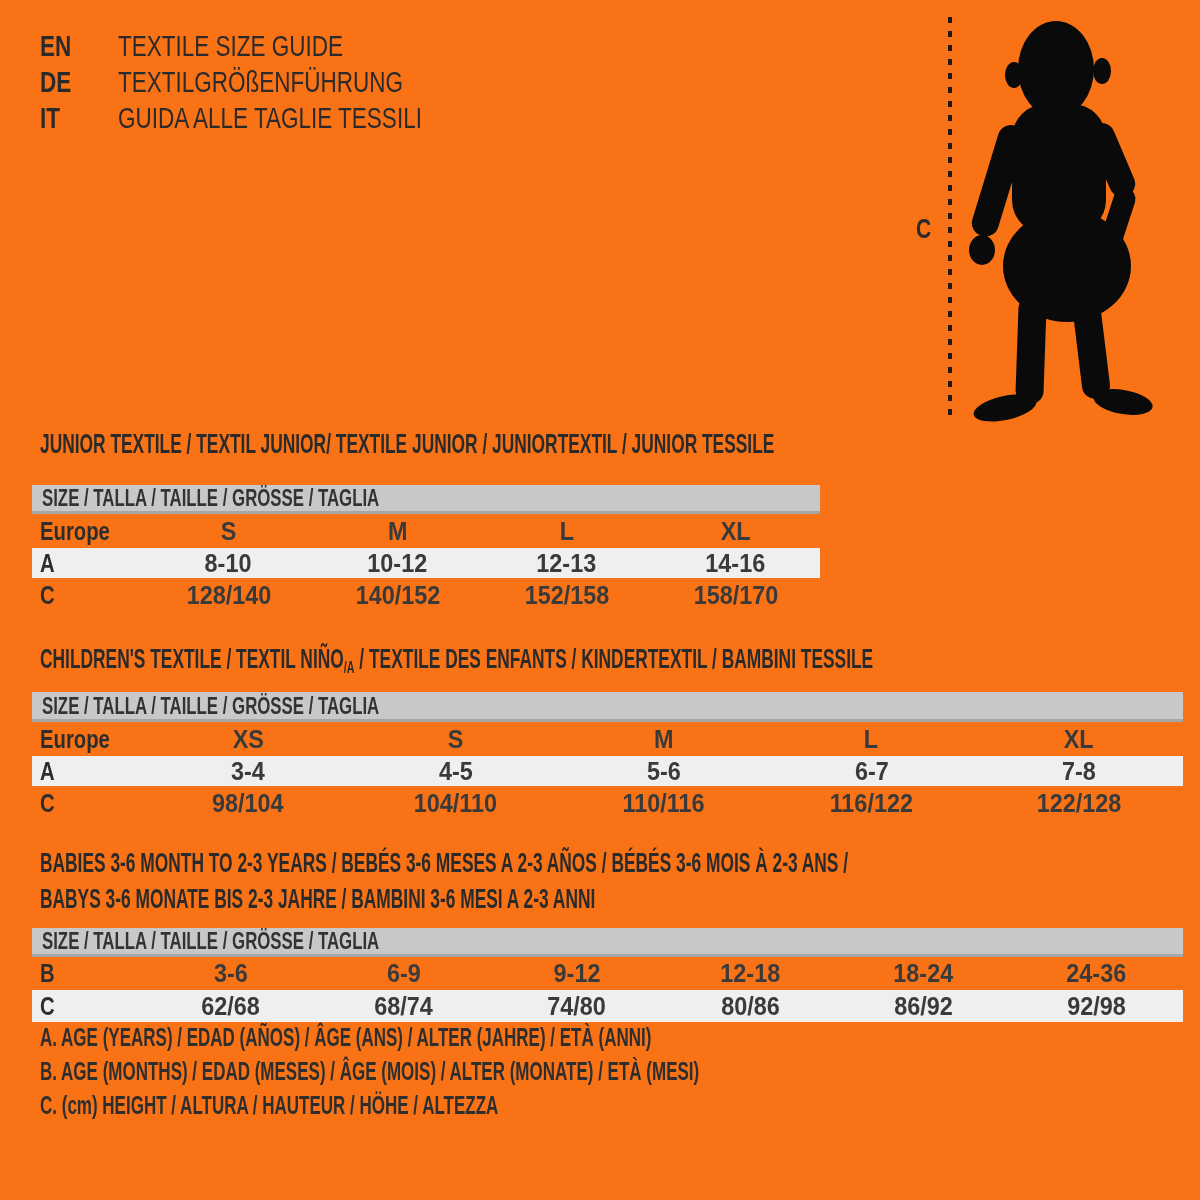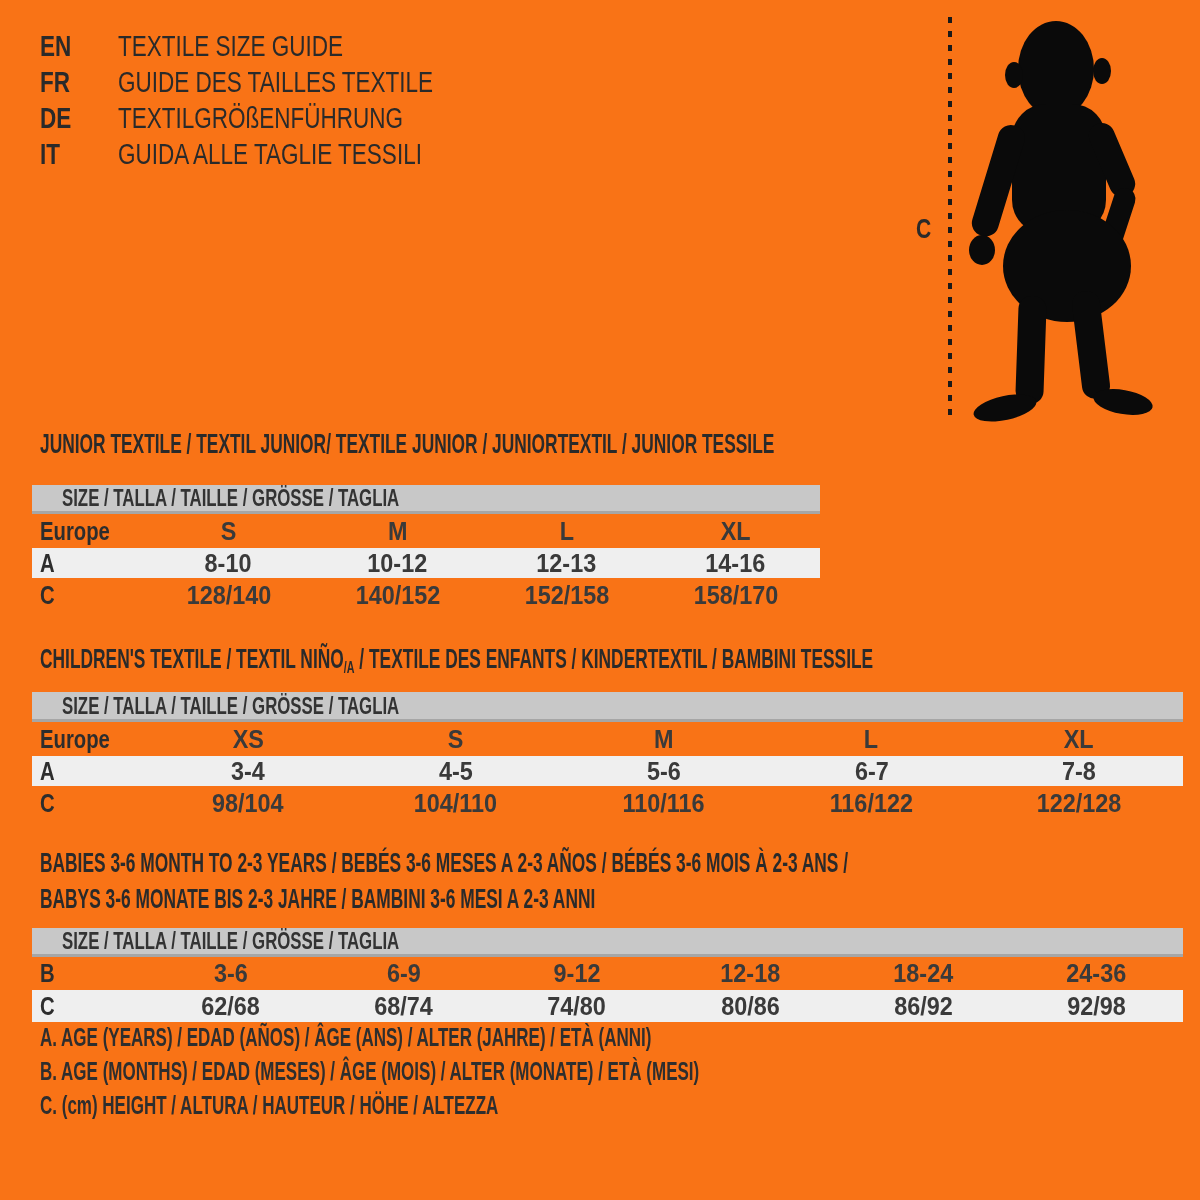--- a/index.html
+++ b/index.html
@@ -25,21 +25,21 @@
   
   .fig-c{font-size:27px;font-weight:700;}
 
   
   .sec-title{font-size:28px;font-weight:700;line-height:28px;}
   .sub{font-size:.62em;vertical-align:-5px;}
 
   
   .table{position:absolute;}
   .band{background:#c8c8c8;border-bottom:3px solid #a6a6a6;display:flex;align-items:center;
-        padding-left:30px;box-sizing:border-box;}
+        padding-left:10px;box-sizing:border-box;}
   .bandtxt{font-size:24px;font-weight:700;color:#333333;}
   .row{display:flex;align-items:center;}
   .row.shaded{background:#efefef;}
   .lab{width:112px;padding-left:8px;box-sizing:border-box;font-size:26px;font-weight:700;color:#2d2d2d;}
   .cell{flex:1;text-align:center;font-size:26px;font-weight:700;color:#3a3a3a;}
 
   
   .notes{left:40px;top:1020px;}
   .noterow{height:34px;display:flex;align-items:center;font-size:25px;font-weight:700;color:#2e2e2e;}
 
@@ -48,24 +48,20 @@
 </style>
 </head>
 <body>
 
 <div class="page">
 
   <div class="abs langs">
     <div class="langrow">
       <div class="langcode"><span class="cx75">EN</span></div>
       <div class="langtitle"><span class="cx75">TEXTILE SIZE GUIDE</span></div>
-    </div>
-    <div class="langrow">
-      <div class="langcode"><span class="cx75">FR</span></div>
-      <div class="langtitle"><span class="cx75">GUIDE DES TAILLES TEXTILE</span></div>
     </div>
     <div class="langrow">
       <div class="langcode"><span class="cx75">DE</span></div>
       <div class="langtitle"><span class="cx75">TEXTILGRÖßENFÜHRUNG</span></div>
     </div>
     <div class="langrow">
       <div class="langcode"><span class="cx75">IT</span></div>
       <div class="langtitle"><span class="cx75">GUIDA ALLE TAGLIE TESSILI</span></div>
     </div>
   </div>

